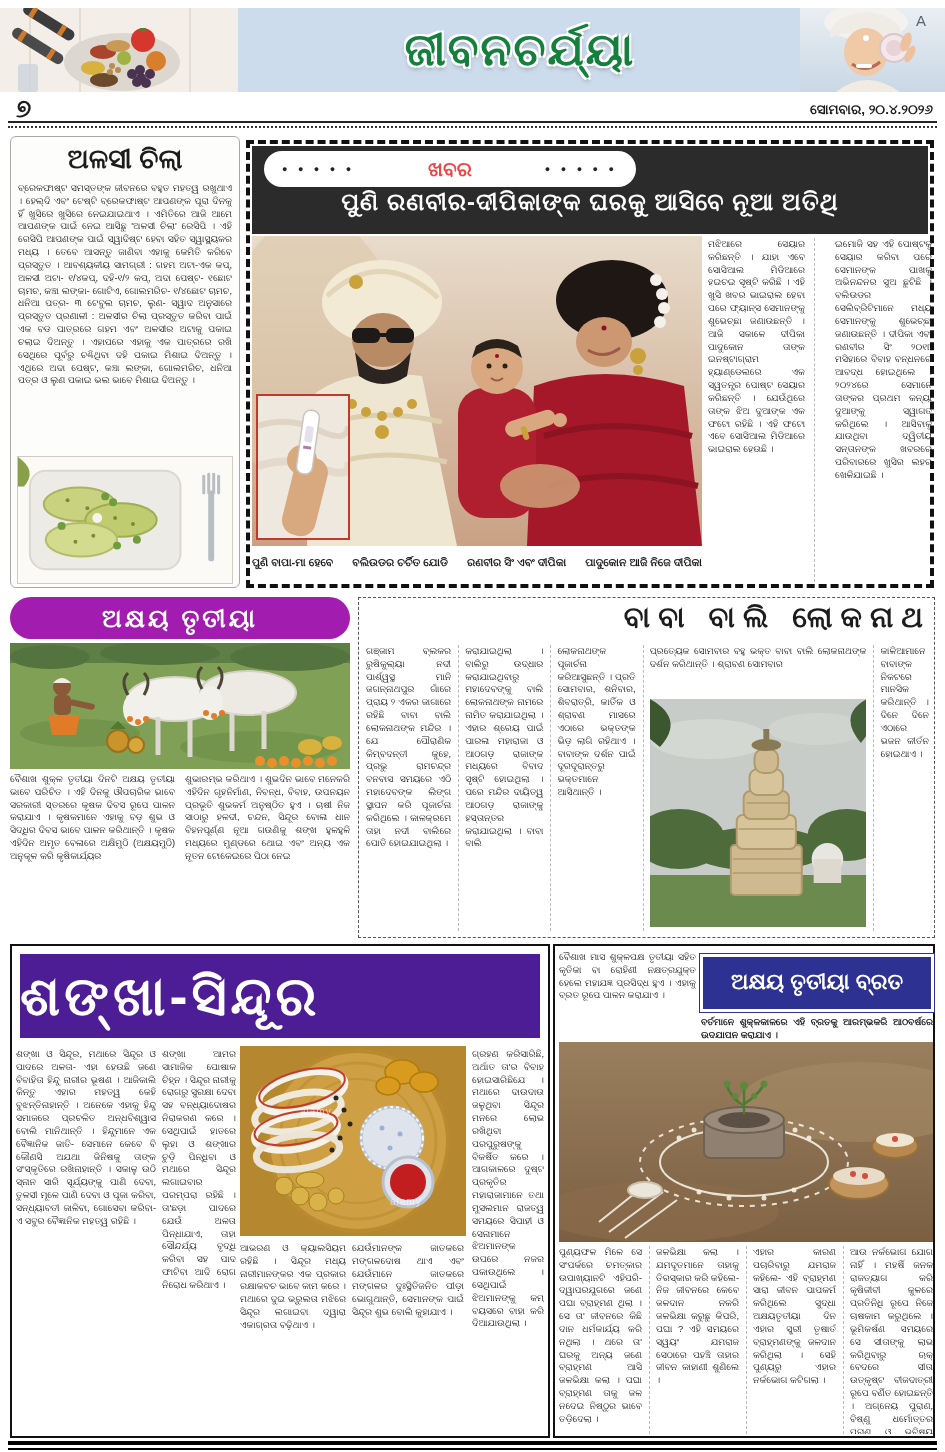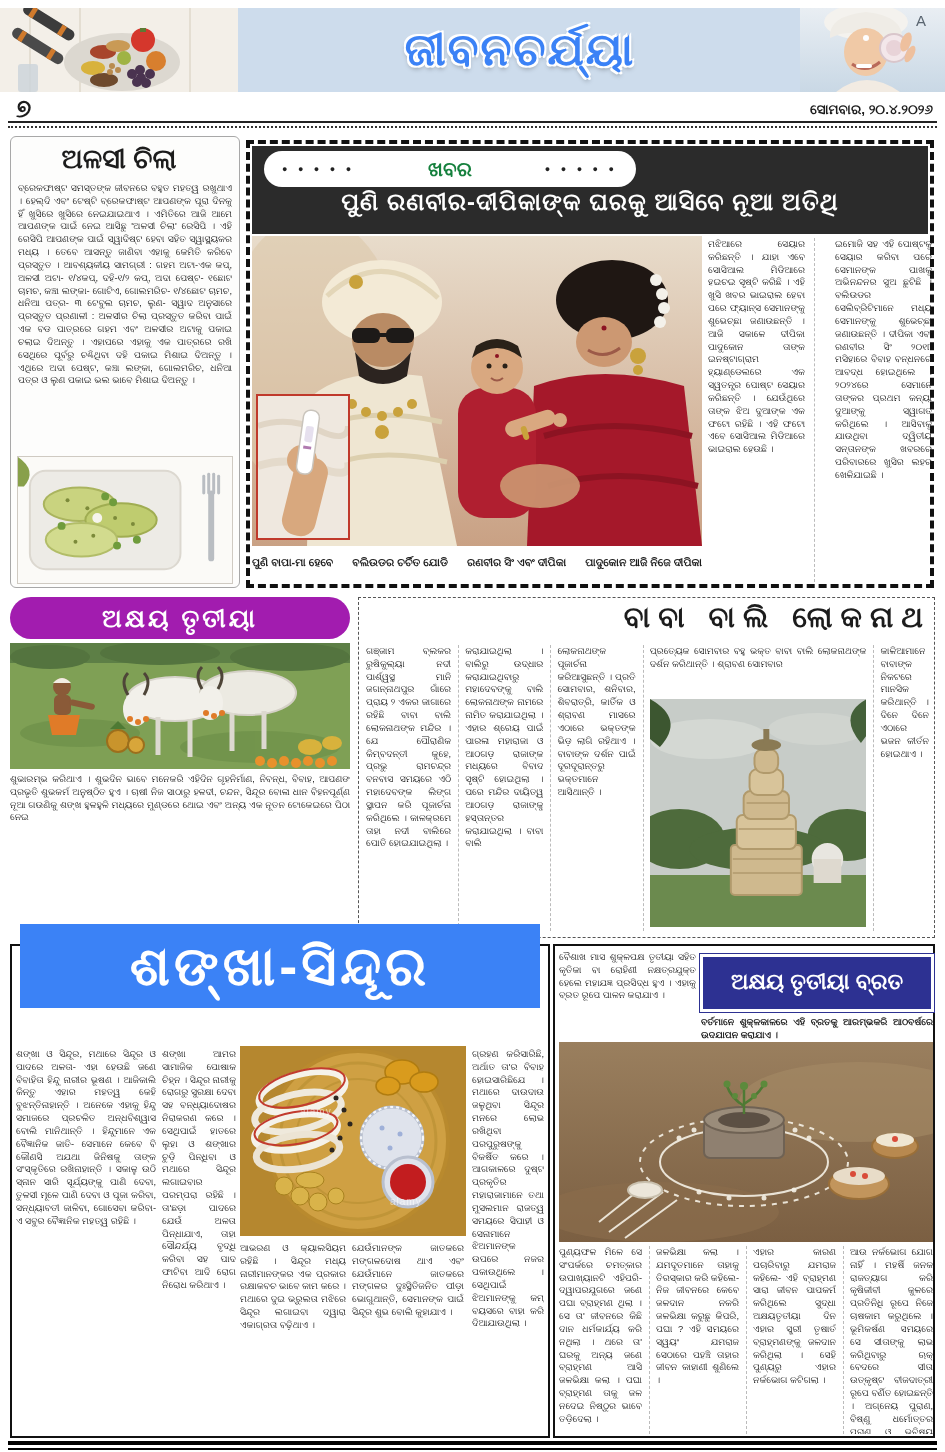--- a/index.html
+++ b/index.html
@@ -10,45 +10,45 @@
     font-family: "Liberation Sans", sans-serif; color: #1c1c1c;
   }
   .abs { position: absolute; }
   .txt { font-size: 9.3px; line-height: 1.38; text-align: justify; color:#222; overflow: hidden; }
   .cols { display: flex; }
   .cols > div { flex: 1; overflow: hidden; }
 
   
   .mast-band { left:10px; top:8px; width:925px; height:84px; background:#cddcec; }
   .mast-title { left:240px; top:8px; width:560px; height:84px; line-height:84px; text-align:center;
-    font-size:45px; font-weight:700; color:#3b82f6; letter-spacing:2px;
+    font-size:45px; font-weight:700; color:#15803d; letter-spacing:2px;
     text-shadow:-2px -2px 0 #fff, 2px -2px 0 #fff, -2px 2px 0 #fff, 2px 2px 0 #fff, 0 3px 5px rgba(0,0,0,.35); }
   .corner-a { left:916px; top:12px; font-size:15px; color:#5a6570; z-index:5; }
   .mast-img { overflow:hidden; }
   .mast-left { left:0; top:8px; width:238px; height:84px; }
   .mast-right { left:800px; top:8px; width:145px; height:84px; }
 
   .pageno { left:16px; top:94px; font-size:25px; font-weight:800; }
   .dateline { right:12px; top:102px; font-size:13.5px; font-weight:700; }
   .rule-solid { left:8px; top:121px; width:929px; border-top:2px solid #222; }
   .rule-dot { left:8px; top:126px; width:929px; border-top:2px dotted #333; }
 
   
   .recipe-box { left:10px; top:136px; width:230px; height:452px; border:1px solid #a8a8a8; border-radius:6px; background:#fdfdfc; }
-  .recipe-title { left:4px; top:144px; width:230px; text-align:center; font-size:27px; font-weight:700; }
+  .recipe-title { left:10px; top:144px; width:230px; text-align:center; font-size:27px; font-weight:700; }
   .recipe-body { left:18px; top:182px; width:214px; height:270px; }
   .recipe-img { left:17px; top:456px; width:216px; height:128px; border:1px solid #cfcac2; overflow:hidden; }
 
   
   .news-box { left:246px; top:140px; width:688px; height:448px; border:4px dashed #111; background:#fff; }
   .news-head { left:252px; top:146px; width:676px; height:88px; background:#2b2b2b; }
   .kicker { left:264px; top:151px; width:372px; height:36px; background:#fff; border-radius:18px;
     display:flex; align-items:center; justify-content:space-between; padding:0 18px; }
   .kicker-dots { font-size:9px; letter-spacing:4px; color:#222; }
-  .kicker-label { font-size:20px; font-weight:700; color:#15803d;text-align:right; }
+  .kicker-label { font-size:20px; font-weight:700; color:#ef4444;text-align:right; }
   .news-headline { left:256px; top:188px; width:668px; height:44px; text-align:center; color:#fff;
     font-size:24px; font-weight:700; letter-spacing:1px; }
   .news-photo { left:252px; top:236px; width:450px; height:310px; overflow:hidden; }
   .news-inset { left:256px; top:394px; width:94px; height:146px; border:2px solid #c0392b; overflow:hidden; background:#efe8df; }
   .news-caption { left:252px; top:550px; width:450px; height:24px; display:flex; justify-content:space-between;
     align-items:center; font-size:10.8px; font-weight:700; }
   .news-cols { left:708px; top:238px; width:224px; height:344px; gap:9px; }
   .news-cols > div + div { border-left:1px dashed #bbb; padding-left:20px; }
 
   
@@ -64,21 +64,21 @@
   .lok-body { left:366px; top:645px; width:563px; height:286px; display:flex; gap:7px; }
   .lok-c { width:86px; overflow:hidden; }
   .lok-c + .lok-c, .lok-mid, .lok-side { border-left:1px dashed #bbb; padding-left:6px; }
   .lok-mid { width:226px; overflow:hidden; }
   .lok-mid .note { height:50px; overflow:hidden; }
   .lok-photo { width:100%; height:228px; margin-top:4px; overflow:hidden; }
   .lok-side { width:56px; overflow:hidden; }
 
   
   .sh-box { left:10px; top:944px; width:540px; height:494px; border:2px solid #111; background:#fff; }
-  .sh-band { left:20px; top:924px; width:520px; height:84px; background:#3b82f6; color:#fff; text-align:center;
+  .sh-band { left:20px; top:954px; width:520px; height:84px; background:#4c1d95; color:#fff; 
     font-size:54px; font-weight:700; line-height:84px; letter-spacing:4px; }
   .sh-c1 { left:16px; top:1048px; width:140px; height:384px; }
   .sh-c2 { left:162px; top:1048px; width:74px; height:384px; }
   .sh-img { left:240px; top:1046px; width:226px; height:190px; overflow:hidden; }
   .sh-c3 { left:472px; top:1048px; width:72px; height:384px; }
   .sh-cA { left:240px; top:1242px; width:106px; height:190px; }
   .sh-cB { left:352px; top:1242px; width:112px; height:190px; }
   .wm { position:absolute; color:rgba(255,255,255,.55); font-size:10px; letter-spacing:1px; }
 
   
@@ -380,21 +380,22 @@
           <circle cx="310" cy="120" r="5"></circle>
           <circle cx="322" cy="118" r="5"></circle>
         </g>
       <g fill="#d8b23c">
           <ellipse cx="300" cy="104" rx="12" ry="8"></ellipse>
           <ellipse cx="322" cy="100" rx="10" ry="7"></ellipse>
         </g>
     </svg>
   </div>
   <div class="abs ak-cols cols txt">
-    <div>ଶୁଭାରମ୍ଭ କରିଥାଏ । ଶୁଭଦିନ ଭାବେ ମନେକରି ଏହିଦିନ ଗୃହନିର୍ମାଣ, ନିବନ୍ଧ, ବିବାହ, ଆପଣଙ ପ୍ରଭୃତି ଶୁଭକର୍ମ ଅନୁଷ୍ଠିତ ହୁଏ । ଚାଷୀ ନିଜ ସାଠାରୁ ହଳଦୀ, ଚନ୍ଦନ, ସିନ୍ଦୂର ବୋଳା ଧାନ ବିହନପୂର୍ଣ୍ଣ ନୂଆ ଗଉଣିକୁ ଶଙ୍ଖ ହୁଳହୁଳି ମଧ୍ୟରେ ମୁଣ୍ଡରେ ଥୋଇ ଏବଂ ଅନ୍ୟ ଏକ ନୂତନ ଟୋକେଇରେ ପିଠା ନେଇ</div>
+    <div>ବୈଶାଖ ଶୁକ୍ଳ ତୃତୀୟା ଦିନଟି ଅକ୍ଷୟ ତୃତୀୟା ଭାବେ ପରିଚିତ । ଏହି ଦିନକୁ ଔପଚାରିକ ଭାବେ ସରକାରୀ ସ୍ତରରେ କୃଷକ ଦିବସ ରୂପେ ପାଳନ କରାଯାଏ । କୃଷକମାନେ ଏହାକୁ ବଡ଼ ଶୁଭ ଓ ସିଦ୍ଧିର ଦିବସ ଭାବେ ପାଳନ କରିଥାନ୍ତି । କୃଷକ ଏହିଦିନ ଅମୃତ ବେଳାରେ ଅକ୍ଷିମୁଠି (ଅକ୍ଷୟମୁଠି) ଅନୁକୂଳ କରି କୃଷିକାର୍ଯ୍ୟର</div>
+    <div>ଶୁଭାରମ୍ଭ କରିଥାଏ । ଶୁଭଦିନ ଭାବେ ମନେକରି ଏହିଦିନ ଗୃହନିର୍ମାଣ, ନିବନ୍ଧ, ବିବାହ, ଉପନୟନ ପ୍ରଭୃତି ଶୁଭକର୍ମ ଅନୁଷ୍ଠିତ ହୁଏ । ଚାଷୀ ନିଜ ସାଠାରୁ ହଳଦୀ, ଚନ୍ଦନ, ସିନ୍ଦୂର ବୋଳା ଧାନ ବିହନପୂର୍ଣ୍ଣ ନୂଆ ଗଉଣିକୁ ଶଙ୍ଖ ହୁଳହୁଳି ମଧ୍ୟରେ ମୁଣ୍ଡରେ ଥୋଇ ଏବଂ ଅନ୍ୟ ଏକ ନୂତନ ଟୋକେଇରେ ପିଠା ନେଇ</div>
   </div>
 
   <div class="abs lok-box"></div>
   <div class="abs lok-title">ବାବା ବାଲି ଲୋକନାଥ</div>
   <div class="abs lok-body">
     <div class="lok-c txt">ଗଞ୍ଜାମ ବ୍ଲକର ରୁଷିକୁଲ୍ୟା ନଦୀ ପାର୍ଶ୍ୱସ୍ଥ ମାନି ଜଗନ୍ନାଥପୁର ଗାଁରେ ପ୍ରାୟ ୨ ଏକର ଜାଗାରେ ରହିଛି ବାବା ବାଲି ଲୋକନାଥଙ୍କ ମନ୍ଦିର । ଯେ ପୌରାଣିକ କିମ୍ବଦନ୍ତୀ କୁହେ, ପ୍ରଭୁ ରାମଚନ୍ଦ୍ର ବନବାସ ସମୟରେ ଏଠି ମହାଦେବଙ୍କ ଲିଙ୍ଗ ସ୍ଥାପନ କରି ପୂଜାର୍ଚନା କରିଥିଲେ । କାଳକ୍ରମେ ତାହା ନଦୀ ବାଲିରେ ପୋତି ହୋଇଯାଇଥିଲା ।</div>
     <div class="lok-c txt">କରାଯାଇଥିଲା । ବାଲିରୁ ଉଦ୍ଧାର କରାଯାଇଥିବାରୁ ମହାଦେବଙ୍କୁ ବାଲି ଲୋକନାଥଙ୍କ ନାମରେ ନାମିତ କରାଯାଇଥିଲା । ଏହାର ଶ୍ରେୟ ପାଇଁ ପାରଳା ମହାରାଜା ଓ ଆଠଗଡ଼ ରାଜାଙ୍କ ମଧ୍ୟରେ ବିବାଦ ସୃଷ୍ଟି ହୋଇଥିଲା । ପରେ ମନ୍ଦିର ଦାୟିତ୍ୱ ଆଠଗଡ଼ ରାଜାଙ୍କୁ ହସ୍ତାନ୍ତର କରାଯାଇଥିଲା । ବାବା ବାଲି</div>
     <div class="lok-c txt">ଲୋକନାଥଙ୍କ ପୂଜାର୍ଚନା କରିଆସୁଛନ୍ତି । ପ୍ରତି ସୋମବାର, ଶନିବାର, ଶିବରାତ୍ରି, କାର୍ତିକ ଓ ଶ୍ରାବଣ ମାସରେ ଏଠାରେ ଭକ୍ତଙ୍କ ଭିଡ଼ ଲାଗି ରହିଥାଏ । ବାବାଙ୍କ ଦର୍ଶନ ପାଇଁ ଦୂରଦୂରାନ୍ତରୁ ଭକ୍ତମାନେ ଆସିଥାନ୍ତି ।</div>
     <div class="lok-mid">
       <div class="note txt">ପ୍ରତ୍ୟେକ ସୋମବାର ବହୁ ଭକ୍ତ ବାବା ବାଲି ଲୋକନାଥଙ୍କ ଦର୍ଶନ କରିଥାନ୍ତି । ଶ୍ରାବଣ ସୋମବାର</div>

